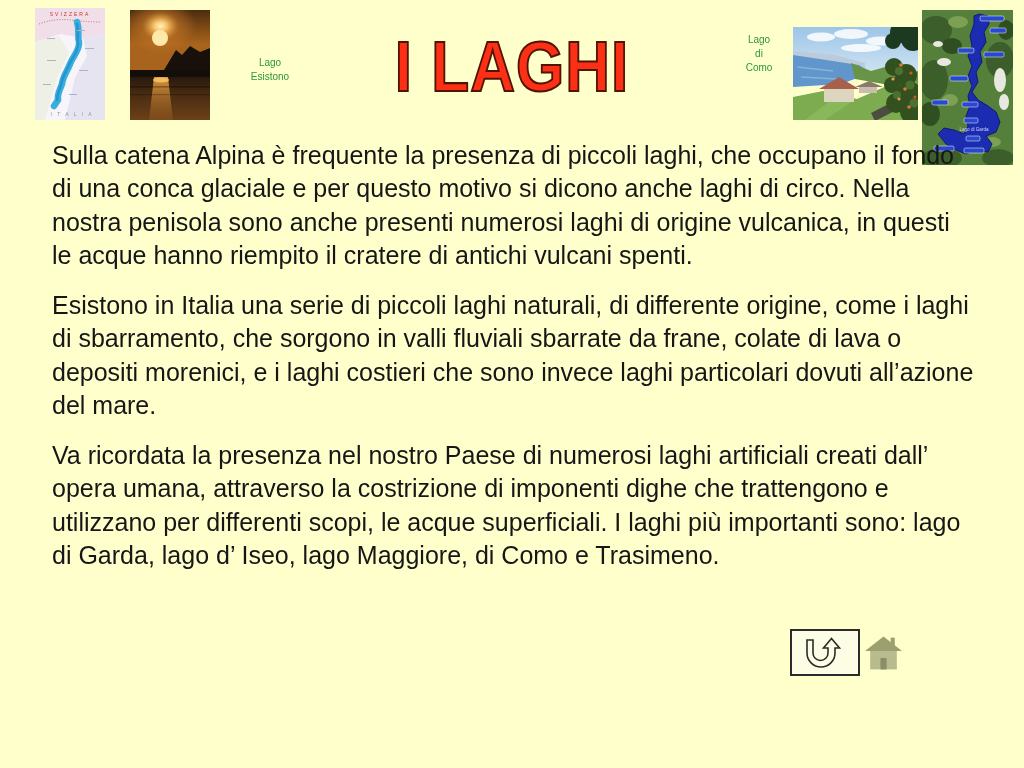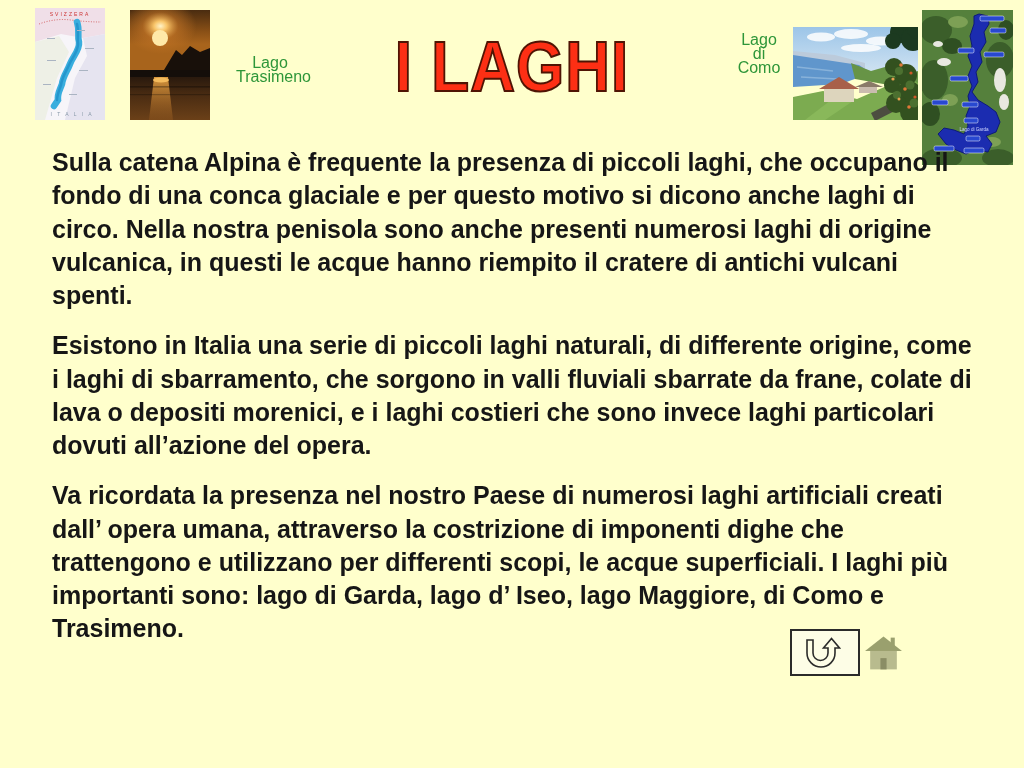--- a/index.html
+++ b/index.html
@@ -14,21 +14,21 @@
   }
   
   .img-frame{position:absolute;display:block;}
   #maggiore-map{left:35px;top:8px;width:70px;height:112px;}
   #sunset-photo{left:130px;top:10px;width:80px;height:110px;}
   #garda-photo{left:793px;top:27px;width:125px;height:93px;}
   #garda-map{left:922px;top:10px;width:91px;height:155px;}
 
   
   .photo-label{
-    position:absolute;color:#2E9639;font-size:16px;line-height:14px;
+    position:absolute;color:#2E9639;font-size:10px;line-height:14px;
     text-align:center;font-family:"Liberation Sans",sans-serif;
   }
   #label-maggiore{left:236px;top:56px;width:68px;}
   #label-garda{left:731px;top:33px;width:56px;}
 
   
   #slide-title{
     position:absolute;top:26px;left:50%;
     transform:translateX(-50%) scale(1,1.14);
     transform-origin:top center;
@@ -39,21 +39,21 @@
     white-space:nowrap;
     font-family:"Liberation Sans",sans-serif;
   }
 
   
   #body-text{
     position:absolute;left:52px;top:138px;width:922px;
     color:#161616;font-size:25px;line-height:1.33;
     font-family:"Liberation Sans",sans-serif;
   }
-  #body-text p{margin:8px 0 17px 0;font-weight:bold;}
+  #body-text p{margin:1px 0 17px 0;}
 
   
   #return-button{
     position:absolute;left:790px;top:629px;width:70px;height:47px;
     background:#fdfde6;border:2px solid #2b2b2b;box-sizing:border-box;
     padding:0;cursor:pointer;
   }
   #return-button svg{display:block;width:100%;height:100%;}
   #home-button{
     position:absolute;left:863px;top:634px;width:41px;height:38px;
@@ -117,21 +117,21 @@
     <rect x="0" y="60" width="80" height="50" fill="url(#sunwater)"></rect>
     <rect x="0" y="60" width="80" height="7" fill="#140e0a"></rect>
     <polygon points="24,67 38,67 43,110 19,110" fill="url(#sunrefl)"></polygon>
     <ellipse cx="31" cy="70" rx="8" ry="2.5" fill="#f8c060" opacity="0.9"></ellipse>
     <rect x="0" y="76" width="80" height="1.6" fill="#000" opacity="0.3"></rect>
     <rect x="0" y="84" width="80" height="1.2" fill="#000" opacity="0.25"></rect>
   </svg>
 
   <div id="label-maggiore" class="photo-label">
     <div>Lago</div>
-    <div>Trasimeno</div>
+    <div>Esistono</div>
   </div>
 
   <div id="slide-title">I LAGHI</div>
 
   <div id="label-garda" class="photo-label">
     <div>Lago</div>
     <div>di</div>
     <div>Como</div>
   </div>
 
@@ -228,21 +228,21 @@
       <rect x="42" y="108" width="14" height="5" rx="1.5"></rect>
       <rect x="44" y="126" width="14" height="5" rx="1.5"></rect>
       <rect x="12" y="136" width="20" height="5" rx="1.5"></rect>
       <rect x="42" y="138" width="20" height="5" rx="1.5"></rect>
     </g>
     <text x="52" y="121" text-anchor="middle" font-size="4.6" fill="#cfd6ff" font-family="Liberation Sans, sans-serif">Lago di Garda</text>
   </svg>
 
   <div id="body-text">
     <p>Sulla catena Alpina è frequente la presenza di piccoli laghi, che occupano il fondo di una conca glaciale e per questo motivo si dicono anche laghi di circo. Nella nostra penisola sono anche presenti numerosi laghi di origine vulcanica, in questi le acque hanno riempito il cratere di antichi vulcani spenti.</p>
-    <p>Esistono in Italia una serie di piccoli laghi naturali, di differente origine, come i laghi di sbarramento, che sorgono in valli fluviali sbarrate da frane, colate di lava o depositi morenici, e i laghi costieri che sono invece laghi particolari dovuti all’azione del opera.</p>
+    <p>Esistono in Italia una serie di piccoli laghi naturali, di differente origine, come i laghi di sbarramento, che sorgono in valli fluviali sbarrate da frane, colate di lava o depositi morenici, e i laghi costieri che sono invece laghi particolari dovuti all’azione del mare.</p>
     <p>Va ricordata la presenza nel nostro Paese di numerosi laghi artificiali creati dall’ opera umana, attraverso la costrizione di imponenti dighe che trattengono e utilizzano per differenti scopi, le acque superficiali. I laghi più importanti sono: lago di Garda, lago d’ Iseo, lago Maggiore, di Como e Trasimeno.</p>
   </div>
 
   <button id="return-button" title="">
     <svg viewBox="0 0 66 43">
       <path d="M15 9 H21 V22 A7.5 7.5 0 0 0 36 22 V17 H31.5 L39.5 7.5 L47.5 17 H43 V22 A14 14 0 0 1 15 22 Z" fill="none" stroke="#2b2b2b" stroke-width="1.6" stroke-linejoin="miter"></path>
     </svg>
   </button>
 
   <button id="home-button" title="">

